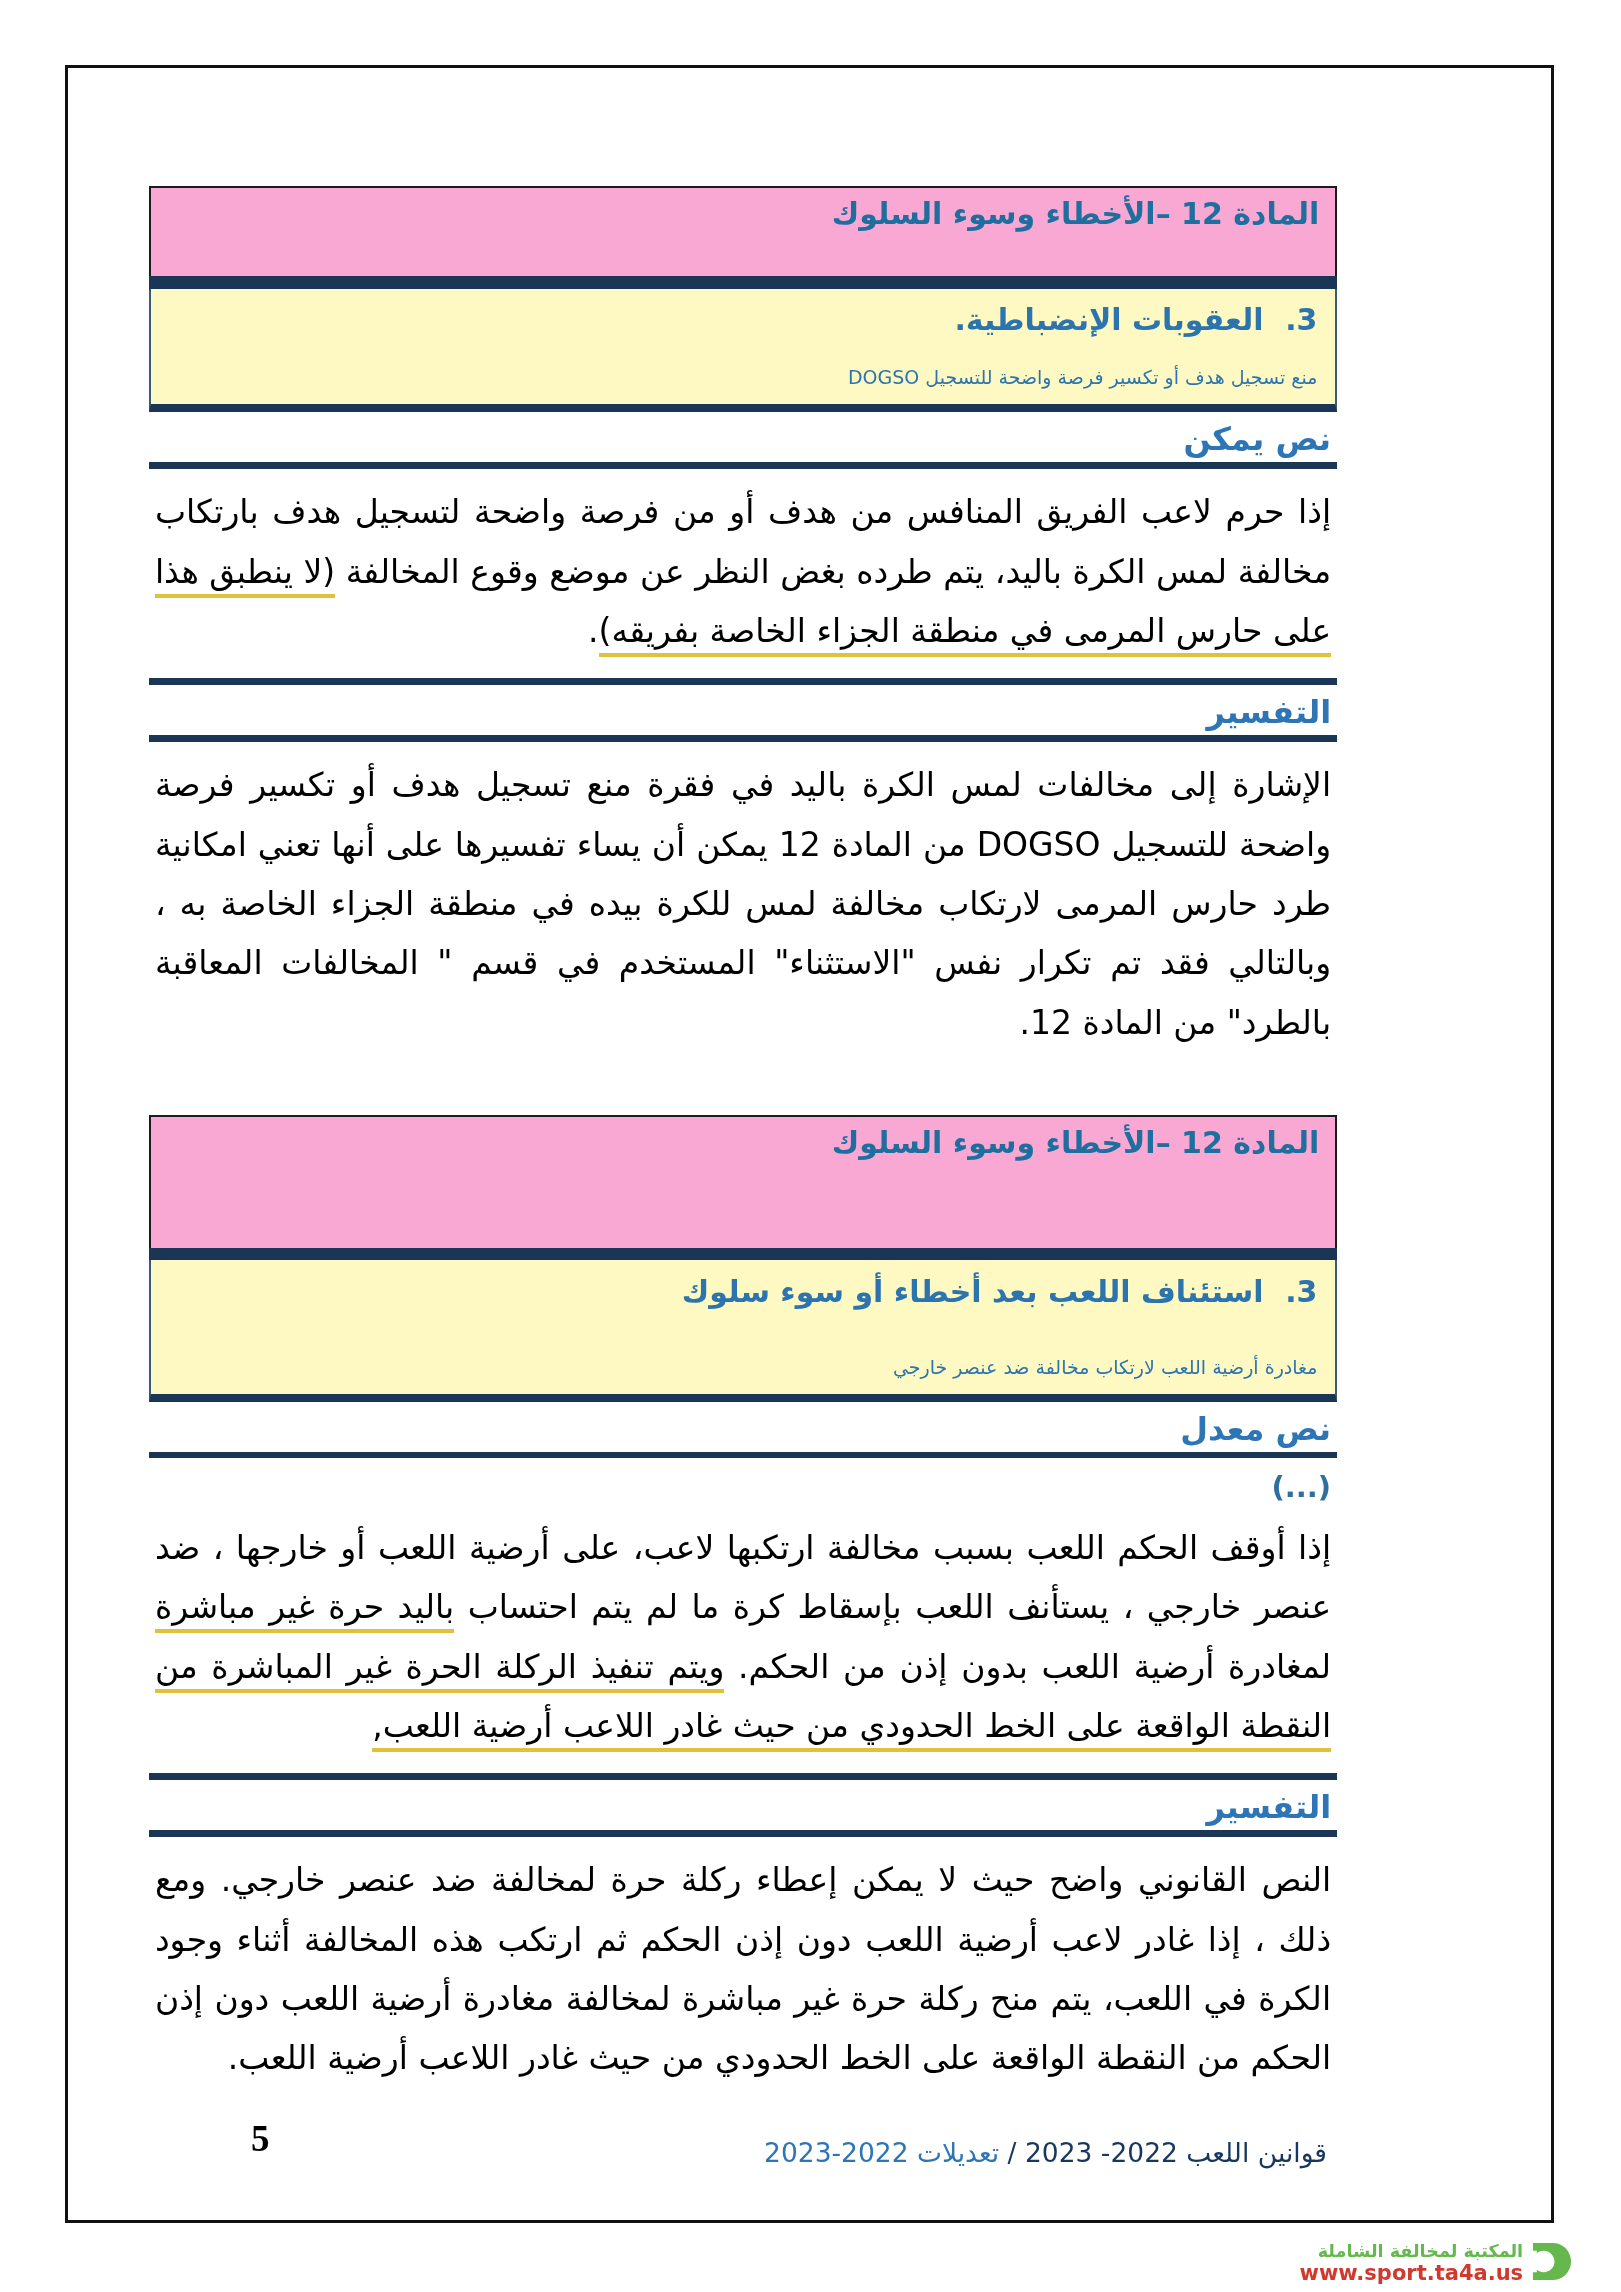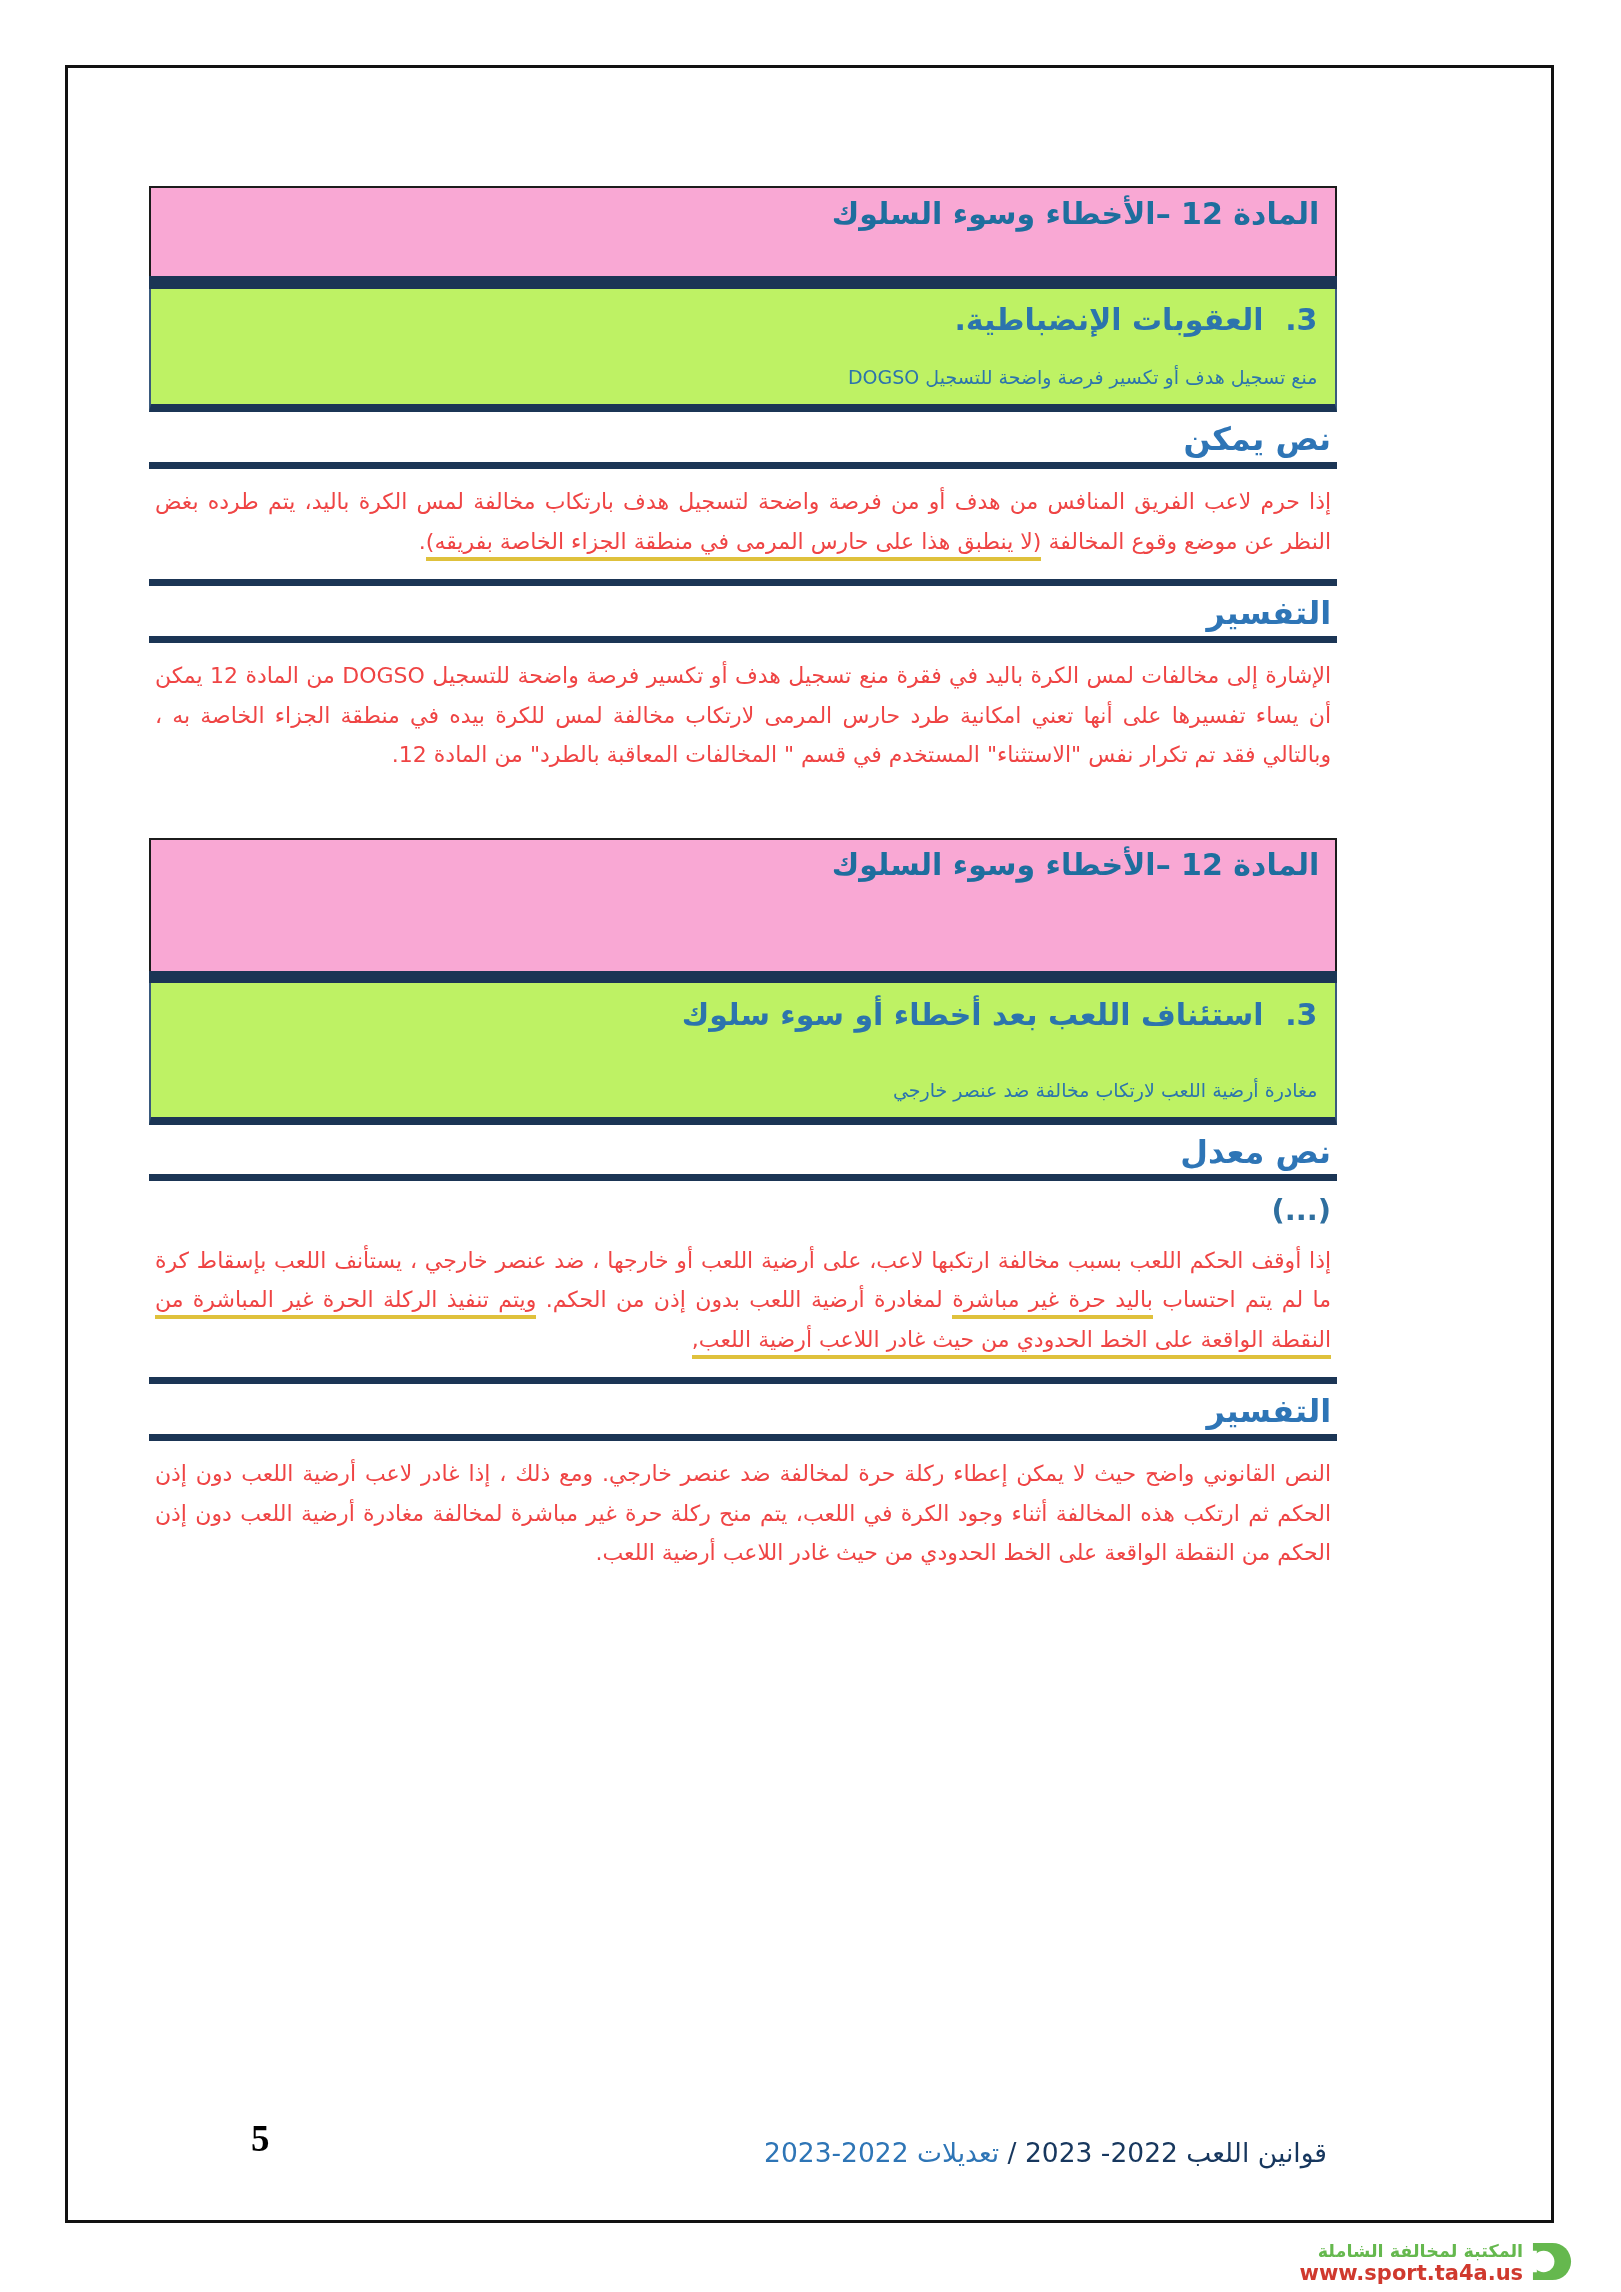--- a/index.html
+++ b/index.html
@@ -8,33 +8,33 @@
   .page-frame{position:absolute;left:65px;top:65px;width:1483px;height:2152px;
        border:3.9px solid #111111;background:#ffffff;}
   .content{position:absolute;left:149px;top:186px;width:1188px;direction:rtl;}
 
   .article-bar{background:#f9a8d4;border:2px solid #1c1c1c;border-bottom:none;
        padding:7.8px 15.7px 0 15.7px;color:#1e6e9e;font-weight:bold;font-size:30px;
        box-sizing:border-box;text-align:right;}
   .article-bar.short{height:90px;}
   .article-bar.tall{height:133px;}
   .navy-strip{height:12.7px;background:#1b3555;}
-  .panel{background:#bef264;border:2px solid #3a5a7d;border-top:none;
+  .panel{background:#fef9c3;border:2px solid #3a5a7d;border-top:none;
        border-bottom:8.8px solid #1b3555;padding:13.7px 17.6px 15.7px 17.6px;
        box-sizing:border-box;text-align:right;}
   .panel-line1{font-size:30px;font-weight:bold;color:#2c74ad;}
   .panel-num{margin-left:21.6px;}
   .panel-line2{font-size:19px;font-weight:normal;color:#2c74ad;}
   .gap30{height:29px;} .gap48{height:47px;}
 
   .sec-heading{font-size:32px;font-weight:bold;color:#2e75b6;text-align:right;
        padding:7.8px 5.9px 3.9px 0;}
   .rule{height:6.9px;background:#1b3555;}
 
-  .para{font-size:22px;line-height:1.8;color:#ef4444;text-align:justify;
+  .para{font-size:33px;line-height:1.8;color:#000000;text-align:justify;
        direction:rtl;margin:13.7px 5.9px 17.6px 5.9px;}
   .u{border-bottom:4.9px solid #dfc13c;padding-bottom:2.9px;}
   .ellipsis-line{text-align:right;font-size:29px;color:#2f6f9f;margin:11.8px 5.9px 0 5.9px;
        font-weight:bold;}
   .section-spacer{height:45px;}
 
   .footer-line{position:absolute;top:2137px;right:294px;font-size:26.5px;
        font-weight:normal;direction:rtl;white-space:nowrap;}
   .footer-dark{color:#17375e;}
   .footer-light{color:#2e75b6;}

